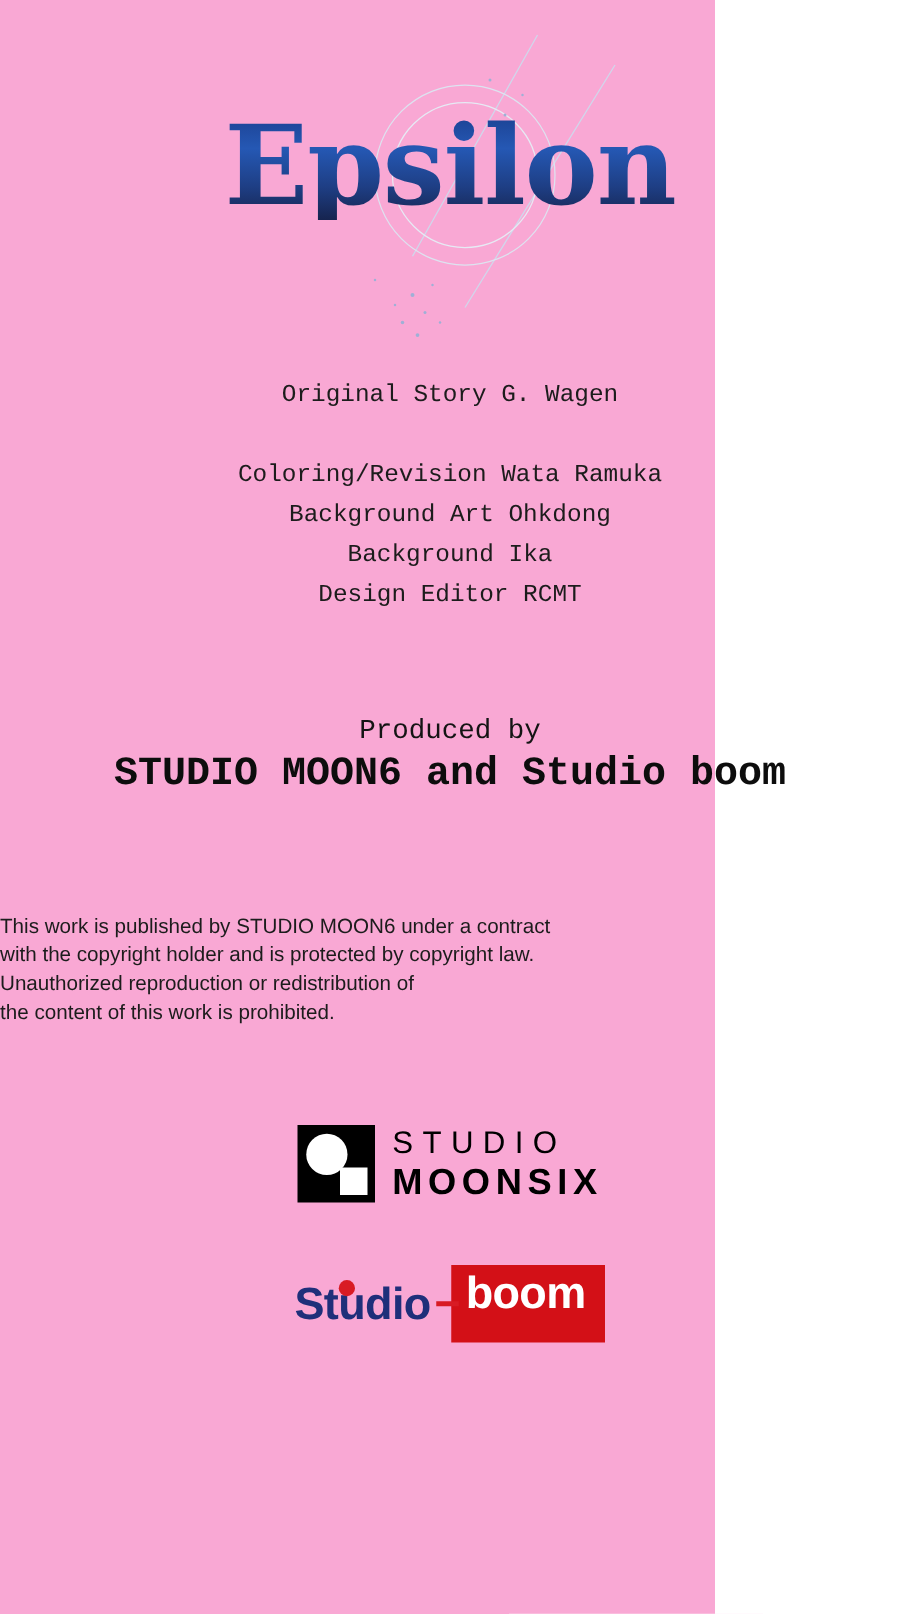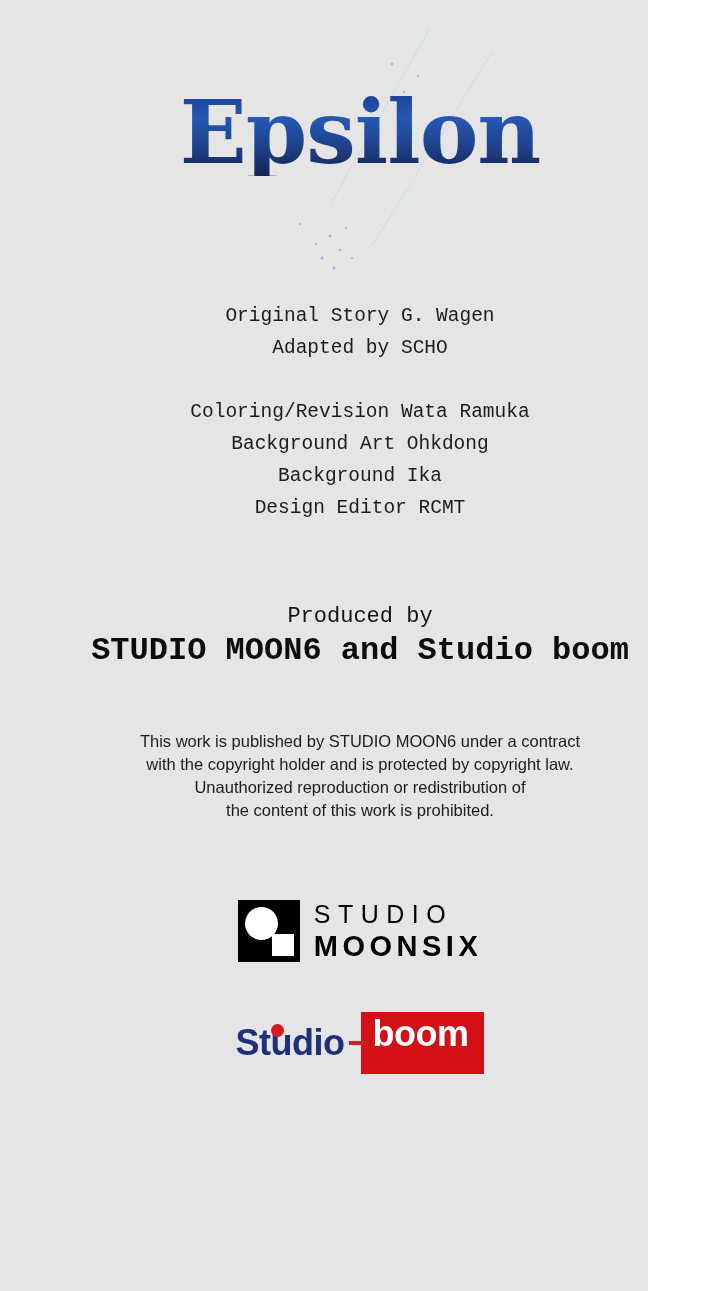--- a/index.html
+++ b/index.html
@@ -10,24 +10,24 @@
   body {
     width: 720px;
     height: 1291px;
     position: relative;
     font-family: "Liberation Sans", sans-serif;
     color: #1b1b1b;
     overflow: hidden;
   }
 
   .page {
-    width: 648px;
+    width: 572px;
     height: 1291px;
     position: relative;
-    background: #e5e5e5;
+    background: #f9a8d4;
   }
 
   
   .title-art {
     position: absolute;
     top: 0;
     left: 0;
     width: 720px;
     height: 290px;
   }
@@ -86,21 +86,21 @@
     font-weight: 700;
     color: #0d0d0d;
   }
 
   
   .legal {
     position: absolute;
     top: 730px;
     left: 0;
     width: 720px;
-    text-align: center;
+    text-align: left;
   }
   .legal-line {
     font-size: 16.5px;
     line-height: 23px;
     color: #1c1c1c;
   }
 
   
   .logo-moonsix {
     position: absolute;
@@ -240,21 +240,20 @@
         <circle cx="418" cy="76" r="1"></circle>
         <circle cx="392" cy="64" r="1.2"></circle>
       </g>
     </svg>
     <div class="logo-title">Epsilon</div>
   </div>
 
   <div class="credits">
     <div class="credit-block">
       <div class="credit-line">Original Story G. Wagen</div>
-      <div class="credit-line">Adapted by SCHO</div>
     </div>
 
     <div class="gap-1"></div>
 
     <div class="credit-block">
       <div class="credit-line">Coloring/Revision Wata Ramuka</div>
       <div class="credit-line">Background Art Ohkdong</div>
       <div class="credit-line">Background Ika</div>
       <div class="credit-line">Design Editor RCMT</div>
     </div>

